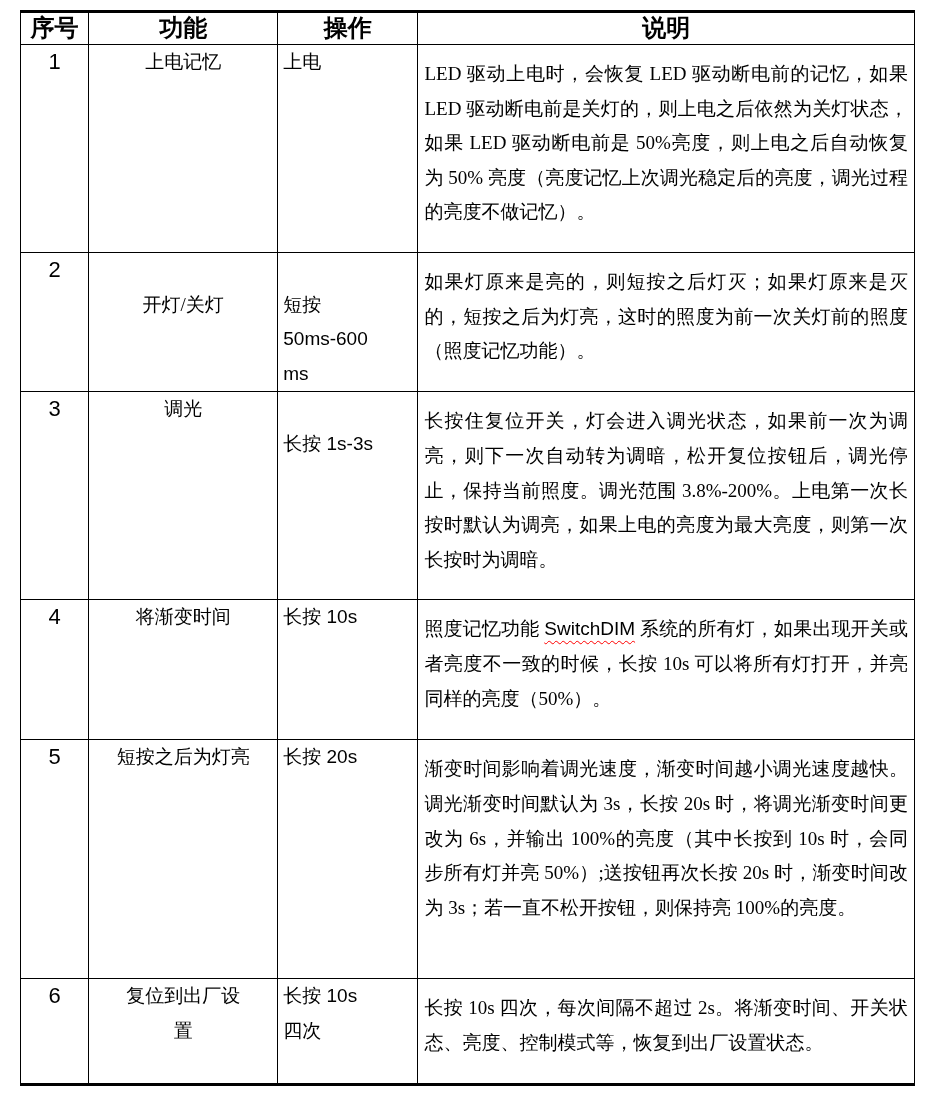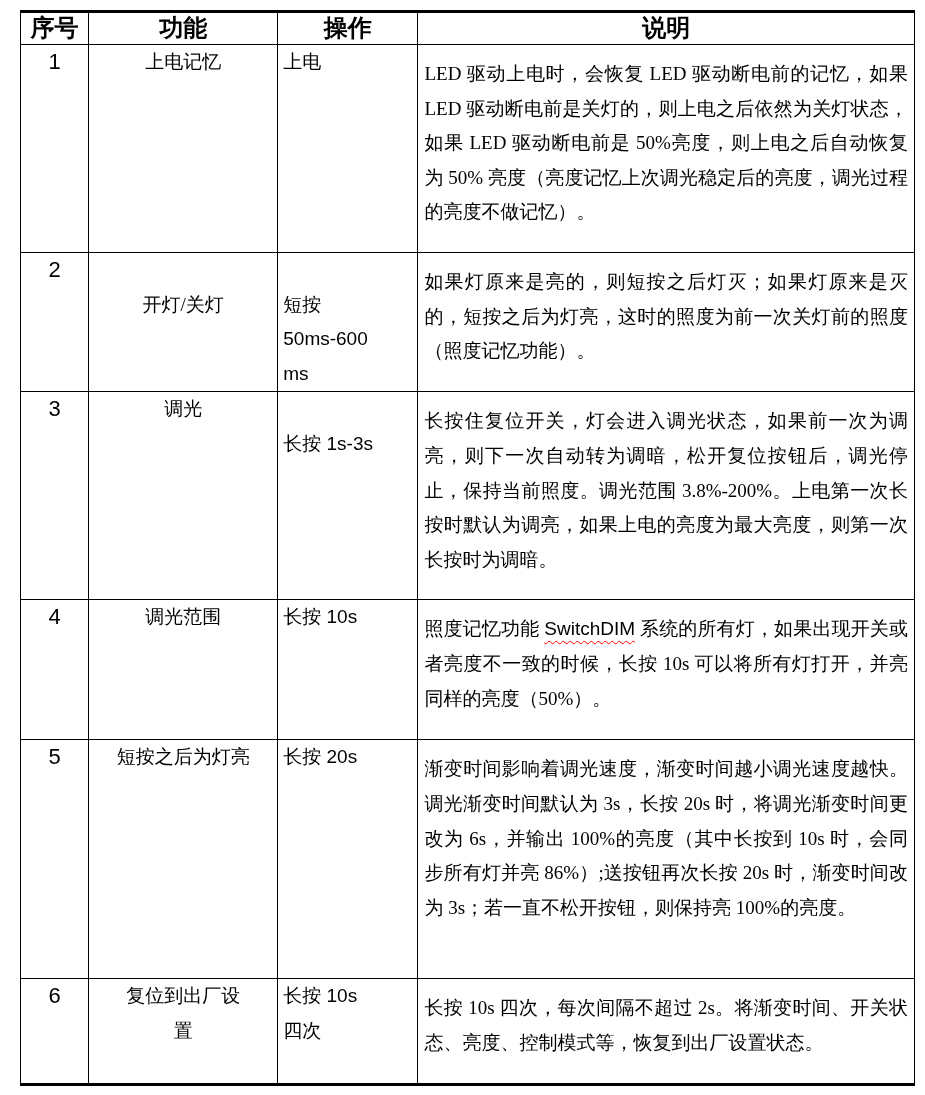--- a/index.html
+++ b/index.html
@@ -95,29 +95,29 @@
         <td class="ds"><span>如果灯原来是亮的，则短按之后灯灭；如果灯原来是灭的，短按之后为灯亮，这时的照度为前一次关灯前的照度（照度记忆功能）。</span></td>
       </tr>
       <tr style="height: 208px;">
         <td class="no">3</td>
         <td class="fn">调光</td>
         <td class="op"><br>长按 1s-3s</td>
         <td class="ds"><span>长按住复位开关，灯会进入调光状态，如果前一次为调亮，则下一次自动转为调暗，松开复位按钮后，调光停止，保持当前照度。调光范围 3.8%-200%。上电第一次长按时默认为调亮，如果上电的亮度为最大亮度，则第一次长按时为调暗。</span></td>
       </tr>
       <tr style="height: 140px;">
         <td class="no">4</td>
-        <td class="fn">调光范围</td>
+        <td class="fn">将渐变时间</td>
         <td class="op">长按 10s</td>
         <td class="ds"><span>照度记忆功能 </span><span class="sq">SwitchDIM</span><span> 系统的所有灯，如果出现开关或者亮度不一致的时候，长按 10s 可以将所有灯打开，并亮同样的亮度（50%）。</span></td>
       </tr>
       <tr style="height: 239px;">
         <td class="no">5</td>
         <td class="fn">短按之后为灯亮</td>
         <td class="op">长按 20s</td>
-        <td class="ds"><span>渐变时间影响着调光速度，渐变时间越小调光速度越快。调光渐变时间默认为 3s，长按 20s 时，将调光渐变时间更改为 6s，并输出 100%的亮度（其中长按到 10s 时，会同步所有灯并亮 86%）;送按钮再次长按 20s 时，渐变时间改为 3s；若一直不松开按钮，则保持亮 100%的亮度。</span></td>
+        <td class="ds"><span>渐变时间影响着调光速度，渐变时间越小调光速度越快。调光渐变时间默认为 3s，长按 20s 时，将调光渐变时间更改为 6s，并输出 100%的亮度（其中长按到 10s 时，会同步所有灯并亮 50%）;送按钮再次长按 20s 时，渐变时间改为 3s；若一直不松开按钮，则保持亮 100%的亮度。</span></td>
       </tr>
       <tr style="height: 106px;">
         <td class="no">6</td>
         <td class="fn">复位到出厂设<br>置</td>
         <td class="op">长按 10s<br>四次</td>
         <td class="ds"><span>长按 10s 四次，每次间隔不超过 2s。将渐变时间、开关状态、亮度、控制模式等，恢复到出厂设置状态。</span></td>
       </tr>
     </tbody>
 </table>
 

